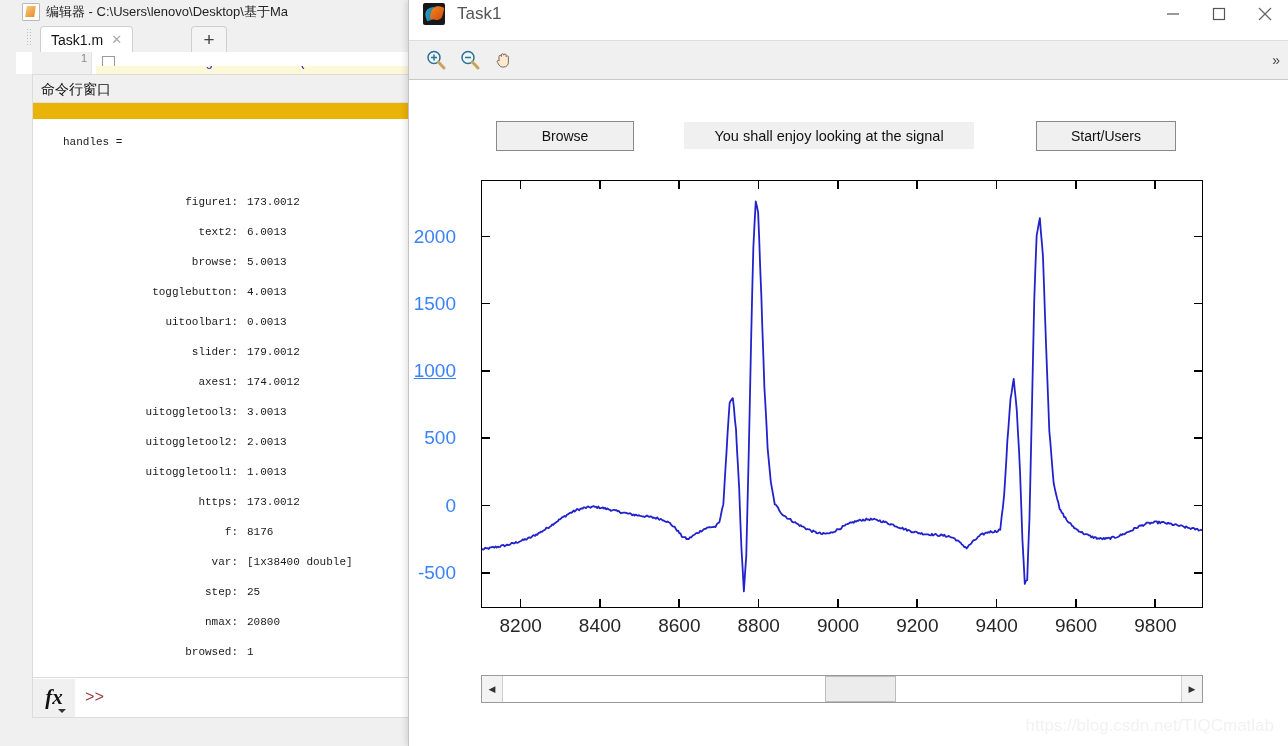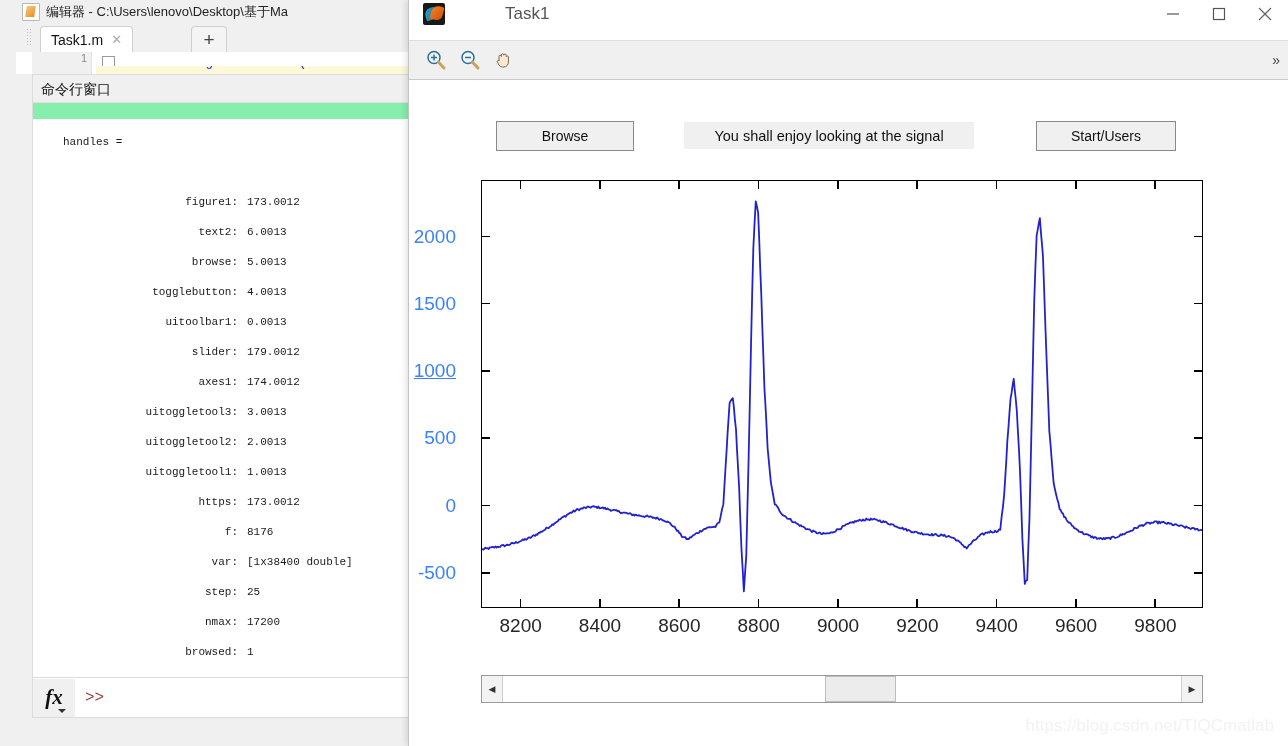--- a/index.html
+++ b/index.html
@@ -75,21 +75,21 @@
     font-size:13px; color:#2727d0; white-space:nowrap;
     line-height:22px; overflow:hidden;
     clip-path: inset(14px 0 0 0);
   }
   .editor-checkbox {
     position:absolute; left:86px; top:4px; width:11px; height:11px;
     border:1px solid #999; background:#fff;
   }
   .cmd-panel {
     position:absolute; left:16px; top:74px; width:392px; bottom:68px;
-    background:#86efac; border:1px solid #dcdcdc; box-sizing:border-box;
+    background:#eab308; border:1px solid #dcdcdc; box-sizing:border-box;
   }
   .cmd-header {
     position:absolute; left:0; top:0; width:100%; height:28px;
     background:#f0f0f0; border-bottom:1px solid #e0e0e0;
     font-size:14px; color:#111; line-height:28px; padding-left:8px;
     box-sizing:border-box;
   }
   .cmd-body {
     position:absolute; left:0; top:28px; right:0; bottom:0;
     background:#ffffff; padding:8px 0 0 30px; box-sizing:border-box;
@@ -128,21 +128,21 @@
 
   
   #task1-window {
     position:absolute; left:408px; top:0; width:880px; height:746px;
     background:#ffffff; border-left:1px solid #c4c4c4;
     box-shadow:-2px 0 6px rgba(0,0,0,0.12);
     box-sizing:border-box;
   }
   .fig-titlebar {
     position:absolute; left:0; top:0; width:100%; height:28px;
-    background:#ffffff; display:flex; align-items:center;gap:48px;
+    background:#ffffff; display:flex; align-items:center;
   }
   .fig-app-icon {
     width:22px; height:22px; margin-left:14px; flex:none;
     background:#181818; border-radius:2px; position:relative; overflow:hidden;
   }
   .fig-app-icon::before{
     content:""; position:absolute; left:2px; top:5px;
     width:11px; height:12px; border-radius:60% 10% 50% 10%;
     background:linear-gradient(120deg,#2ea3c9,#1b6f95);
     transform:rotate(-18deg);
@@ -288,21 +288,21 @@
             <span class="cmd-kv"><span class="kv-key">uitoolbar1:</span><span class="kv-val">0.0013</span></span>
             <span class="cmd-kv"><span class="kv-key">slider:</span><span class="kv-val">179.0012</span></span>
             <span class="cmd-kv"><span class="kv-key">axes1:</span><span class="kv-val">174.0012</span></span>
             <span class="cmd-kv"><span class="kv-key">uitoggletool3:</span><span class="kv-val">3.0013</span></span>
             <span class="cmd-kv"><span class="kv-key">uitoggletool2:</span><span class="kv-val">2.0013</span></span>
             <span class="cmd-kv"><span class="kv-key">uitoggletool1:</span><span class="kv-val">1.0013</span></span>
             <span class="cmd-kv"><span class="kv-key">https:</span><span class="kv-val">173.0012</span></span>
             <span class="cmd-kv"><span class="kv-key">f:</span><span class="kv-val">8176</span></span>
             <span class="cmd-kv"><span class="kv-key">var:</span><span class="kv-val">[1x38400 double]</span></span>
             <span class="cmd-kv"><span class="kv-key">step:</span><span class="kv-val">25</span></span>
-            <span class="cmd-kv"><span class="kv-key">nmax:</span><span class="kv-val">17200</span></span>
+            <span class="cmd-kv"><span class="kv-key">nmax:</span><span class="kv-val">20800</span></span>
             <span class="cmd-kv"><span class="kv-key">browsed:</span><span class="kv-val">1</span></span>
           </div>
       </div>
     </div>
 
     <div class="fx-bar">
       <div class="fx-btn">fx</div>
       <div class="fx-prompt">&gt;&gt;</div>
     </div>
 

